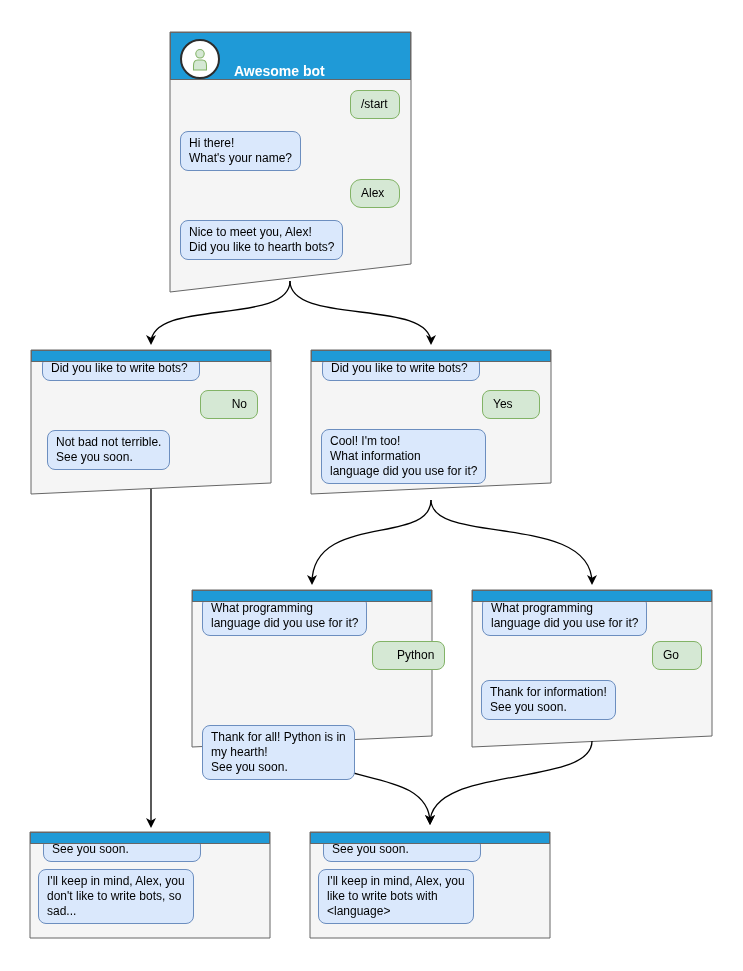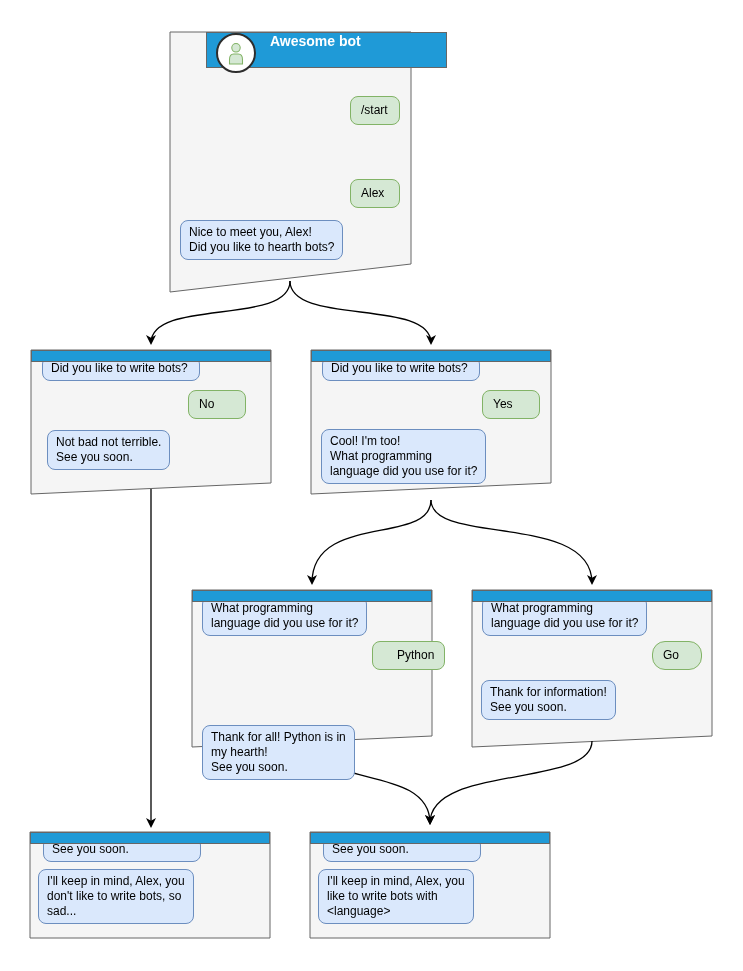--- a/index.html
+++ b/index.html
@@ -17,23 +17,23 @@
           font-family:"Liberation Sans",sans-serif;overflow:hidden;}
   svg.layer{position:absolute;left:0;top:0;z-index:0;}
   .win-shape{fill:var(--c-window_bg);stroke:var(--c-window_border);stroke-width:1;}
   .connector{fill:none;stroke:var(--c-arrow);stroke-width:1.3;}
   .arrowhead{fill:var(--c-arrow);}
 
   .window{position:absolute;z-index:1;}
   .titlebar{position:absolute;left:0;top:0;height:12px;width:100%;
             background:var(--c-header);border:1px solid var(--c-window_border);
             box-sizing:border-box;z-index:3;}
-  .header{position:absolute;left:0;top:0;height:36px;width:100%;
+  .header{position:absolute;left:0;top:0;height:48px;width:100%;
           background:var(--c-header);border:1px solid var(--c-window_border);
-          box-sizing:border-box;display:flex;align-items:flex-start;z-index:3;margin-left:36px;}
+          box-sizing:border-box;display:flex;align-items:flex-end;z-index:3;}
   .avatar{width:40px;height:40px;border-radius:50%;background:#ffffff;
           border:2px solid #2d2d2d;box-sizing:border-box;margin-left:9px;
           display:flex;align-items:center;justify-content:center;flex:0 0 auto;}
   .bot-title{color:#ffffff;font-weight:bold;font-size:14px;margin-left:14px;}
 
   .bubble{position:absolute;z-index:2;font-size:12px;line-height:15px;
           border-radius:8px;white-space:pre-line;box-sizing:border-box;color:#000;}
   .bot-msg{background:var(--c-bot_bg);border:1px solid var(--c-bot_border);padding:4px 8px;}
   .user-msg{background:var(--c-user_bg);border:1px solid var(--c-user_border);padding:6px 10px;}
   .w158{min-width:158px;}
@@ -72,58 +72,60 @@
   <div class="window" style="left:170px;top:32px;width:241px;height:260px;">
     <div class="header">
       <div class="avatar">
         <svg width="26" height="26" viewBox="0 0 40 40">
           <circle cx="20" cy="12" r="6.5" fill="#d5e8d4" stroke="#82b366" stroke-width="1.6"></circle>
           <path d="M10,37 L10,30 Q10,21.5 16.5,21.5 L23.5,21.5 Q30,21.5 30,30 L30,37 Z" fill="#d5e8d4" stroke="#82b366" stroke-width="1.6"></path>
         </svg>
       </div>
       <span class="bot-title">Awesome bot</span>
     </div>
-    <div class="bubble user-msg w50" style="left:180px;top:64px;">/start</div>
-    <div class="bubble user-msg w50" style="left:180px;top:147px;">Alex</div>
+    <div class="bubble user-msg w50" style="left:180px;top:58px;">/start</div>
+    <div class="bubble bot-msg" style="left:10px;top:99px;">Hi there!
+What's your name?</div>
+    <div class="bubble user-msg w50" style="left:180px;top:147px;border-radius:11px;">Alex</div>
     <div class="bubble bot-msg" style="left:10px;top:188px;">Nice to meet you, Alex!
 Did you like to hearth bots?</div>
   </div>
 
   <div class="window" style="left:31px;top:350px;width:240px;height:144px;">
     <div class="titlebar"></div>
     <div class="bubble bot-msg w158" style="left:11px;top:6px;">Did you like to write bots?</div>
-    <div class="bubble user-msg w58" style="left:157px;top:40px;">No</div>
+    <div class="bubble user-msg w58" style="left:169px;top:40px;text-align:right;">No</div>
     <div class="bubble bot-msg" style="left:16px;top:80px;">Not bad not terrible.
 See you soon.</div>
   </div>
 
   <div class="window" style="left:311px;top:350px;width:240px;height:144px;">
     <div class="titlebar"></div>
     <div class="bubble bot-msg w158" style="left:11px;top:6px;">Did you like to write bots?</div>
     <div class="bubble user-msg w58" style="left:171px;top:40px;">Yes</div>
     <div class="bubble bot-msg" style="left:10px;top:79px;">Cool! I'm too!
-What programming
+What information
 language did you use for it?</div>
   </div>
 
   <div class="window" style="left:192px;top:590px;width:240px;height:157px;">
     <div class="titlebar"></div>
     <div class="bubble bot-msg" style="left:10px;top:6px;">What programming
 language did you use for it?</div>
     <div class="bubble user-msg w50" style="left:180px;top:51px;padding-left:24px;">Python</div>
     <div class="bubble bot-msg" style="left:10px;top:91px;margin-top:44px;">Thank for all! Python is in
 my hearth!
 See you soon.</div>
   </div>
 
   <div class="window" style="left:472px;top:590px;width:240px;height:157px;">
     <div class="titlebar"></div>
     <div class="bubble bot-msg" style="left:10px;top:6px;">What programming
 language did you use for it?</div>
-    <div class="bubble user-msg w50" style="left:180px;top:51px;border-radius:13px;">Go</div>
+    <div class="bubble user-msg w50" style="left:180px;top:51px;">Go</div>
     <div class="bubble bot-msg" style="left:9px;top:90px;">Thank for information!
 See you soon.</div>
   </div>
 
   <div class="window" style="left:30px;top:832px;width:240px;height:106px;">
     <div class="titlebar"></div>
     <div class="bubble bot-msg w158" style="left:13px;top:5px;">See you soon.</div>
     <div class="bubble bot-msg" style="left:8px;top:37px;">I'll keep in mind, Alex, you
 don't like to write bots, so
 sad...</div>

